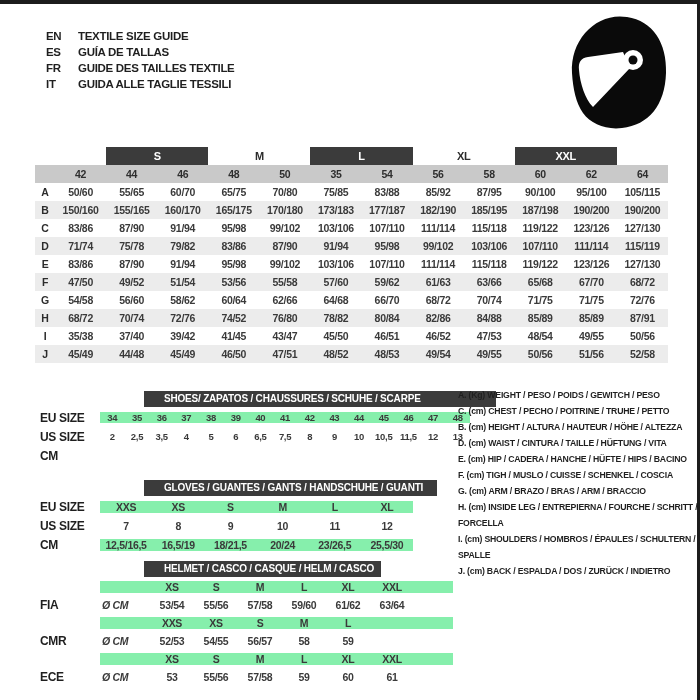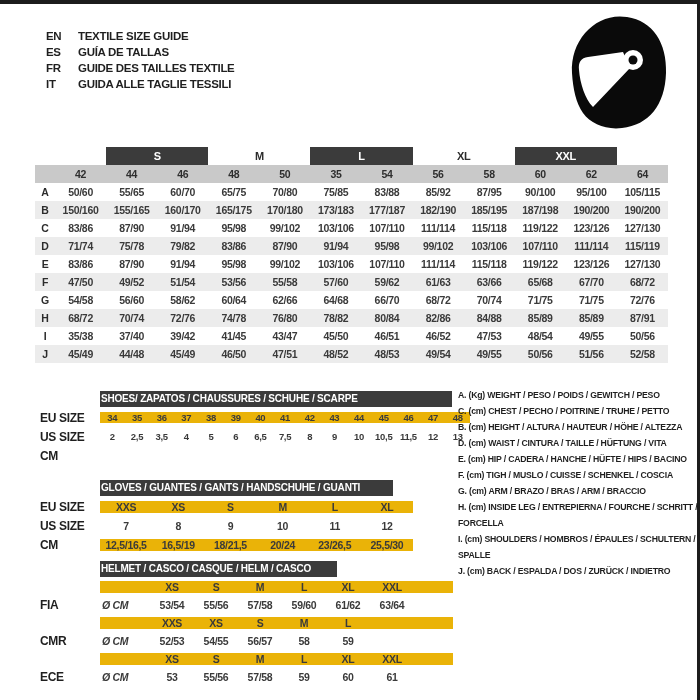--- a/index.html
+++ b/index.html
@@ -27,24 +27,24 @@
   table.textile tr.sizebar td.dark{background:#3b3b3b;color:#fff;}
   table.textile tr.numbers td{background:#c9c9c9;color:#2e2e2e;}
   table.textile tr.stripe td{background:#ececec;}
   table.textile td.letter{text-align:center;color:#2c2c2c;}
 
   
   .section{position:absolute;left:40px;}
   .srow{display:flex;align-items:center;}
   .srow .rlabel{width:60px;font-size:12px;font-weight:bold;letter-spacing:-0.3px;color:#1f1f1f;flex:none;}
   .titlebar{background:#3b3b3b;color:#fff;font-weight:bold;font-size:10px;letter-spacing:-0.2px;
-            height:16px;line-height:16px;padding-left:1px;box-sizing:border-box;}
+            height:16px;line-height:16px;padding-left:20px;box-sizing:border-box;margin-left:44px;}
   .cells{display:flex;}
   .cells .cell{text-align:center;font-size:10.5px;font-weight:bold;letter-spacing:-0.3px;color:#3a3a3a;white-space:nowrap;}
-  .gray{background:#eab308;}
+  .gray{background:#86efac;}
   .shoes .cells{width:370px;}
   .shoes .cell{flex:1;font-size:9.5px;}
   .shoes .srow{height:19px;}
   .gloves .cells{width:313px;}
   .gloves .cell{flex:1;}
   .gloves .srow{height:19px;}
   .helm .srow{height:18px;align-items:center;}
   .helm .cells{width:353px;}
   .helm .cell{width:44px;flex:none;}
   .helm .cell.diam{width:50px;text-align:left;padding-left:2px;box-sizing:border-box;font-style:italic;}
@@ -229,21 +229,21 @@
         <td>70/74</td>
         <td>71/75</td>
         <td>71/75</td>
         <td>72/76</td>
       </tr>
       <tr class="stripe">
         <td class="letter">H</td>
         <td>68/72</td>
         <td>70/74</td>
         <td>72/76</td>
-        <td>74/78</td>
+        <td>74/52</td>
         <td>76/80</td>
         <td>78/82</td>
         <td>80/84</td>
         <td>82/86</td>
         <td>84/88</td>
         <td>85/89</td>
         <td>85/89</td>
         <td>87/91</td>
       </tr>
       <tr>

